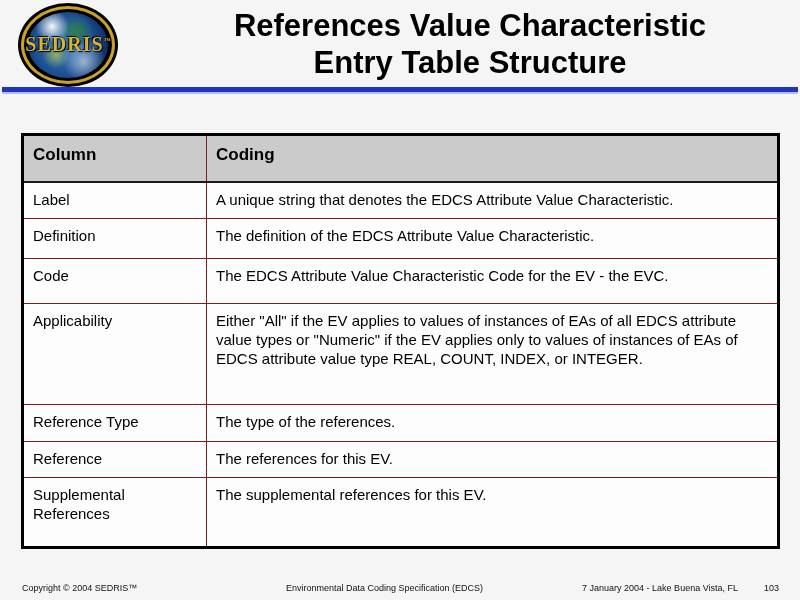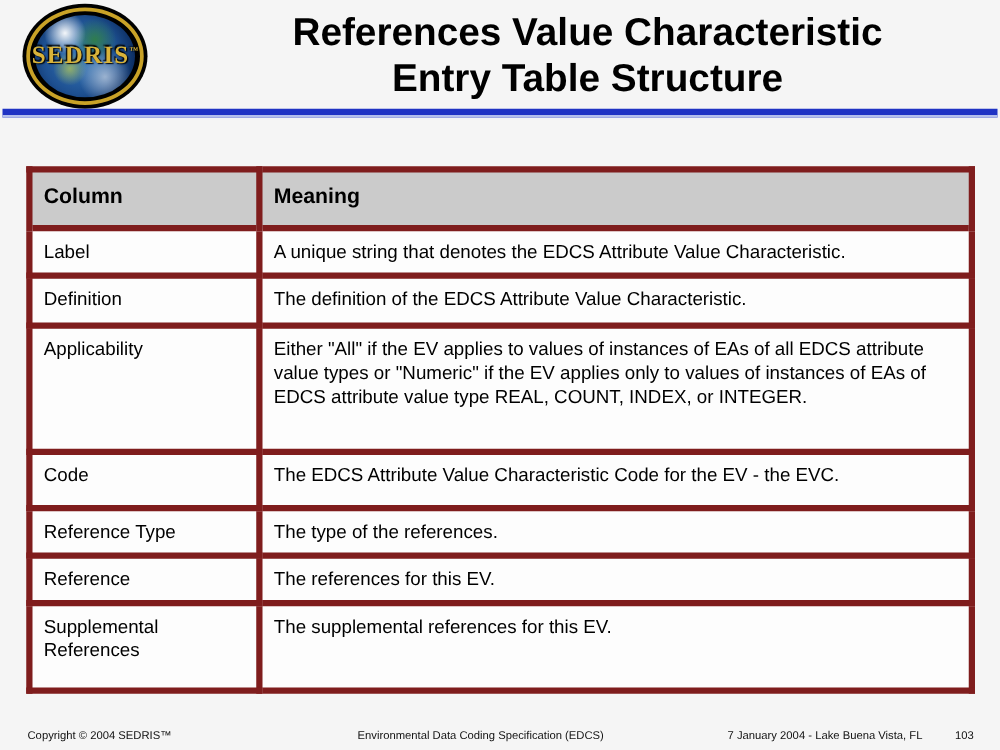--- a/index.html
+++ b/index.html
@@ -44,21 +44,21 @@
     background:#1f33c4;border-bottom:2px solid #b4bfec;
   }
   
   table.spec{
     position:absolute;left:21px;top:133px;width:759px;
     border-collapse:collapse;table-layout:fixed;
     background:#fdfdfd;
     border:3px solid #000;
   }
   table.spec th, table.spec td{
-    border:5px solid #7f1d1d;
+    border:1px solid #7f1d1d;
     vertical-align:top;text-align:left;
     padding:7px 9px;
     font-size:15px;line-height:19px;font-weight:normal;
   }
   table.spec thead th{
     background:#cbcbcb;
     font-weight:bold;font-size:17px;
     border-bottom:2px solid #1a1a1a;
     padding-top:9px;
   }
@@ -89,39 +89,39 @@
 <div class="rule"></div>
 
 <table class="spec">
   <colgroup>
       <col class="col-1">
       <col>
     </colgroup>
   <thead>
     <tr style="height:47px;">
       <th>Column</th>
-      <th>Meaning</th>
+      <th>Coding</th>
     </tr>
   </thead>
   <tbody>
     <tr style="height:37px;">
       <td>Label</td>
       <td>A unique string that denotes the EDCS Attribute Value Characteristic.</td>
     </tr>
     <tr style="height:40px;">
       <td>Definition</td>
       <td>The definition of the EDCS Attribute Value Characteristic.</td>
     </tr>
+    <tr style="height:45px;">
+      <td>Code</td>
+      <td>The EDCS Attribute Value Characteristic Code for the EV -  the EVC.</td>
+    </tr>
     <tr style="height:101px;">
       <td>Applicability</td>
       <td>Either "All" if the EV applies to values of instances of EAs of all EDCS attribute value types or "Numeric" if the EV applies only to values of instances of EAs of EDCS attribute value type REAL, COUNT, INDEX, or INTEGER.</td>
-    </tr>
-    <tr style="height:45px;">
-      <td>Code</td>
-      <td>The EDCS Attribute Value Characteristic Code for the EV -  the EVC.</td>
     </tr>
     <tr style="height:37px;">
       <td>Reference Type</td>
       <td>The type of the references.</td>
     </tr>
     <tr style="height:36px;">
       <td>Reference</td>
       <td>The references for this EV.</td>
     </tr>
     <tr style="height:70px;">

